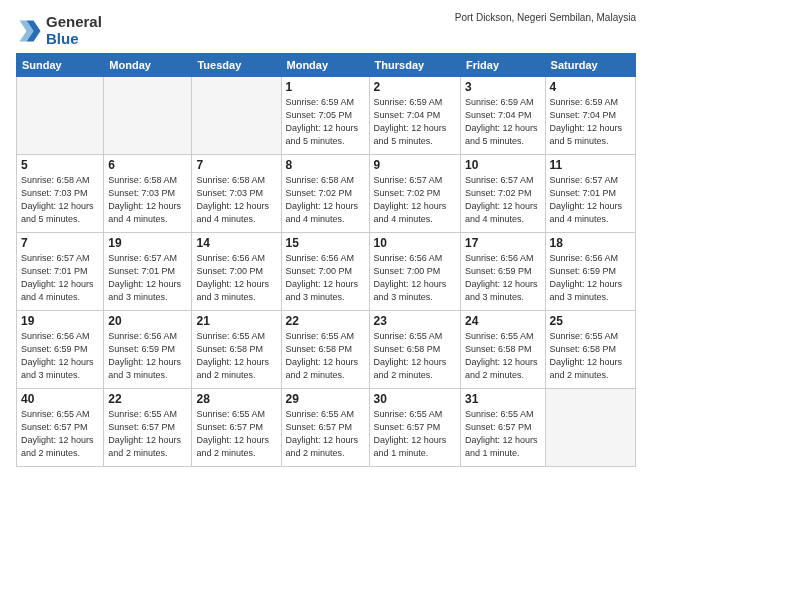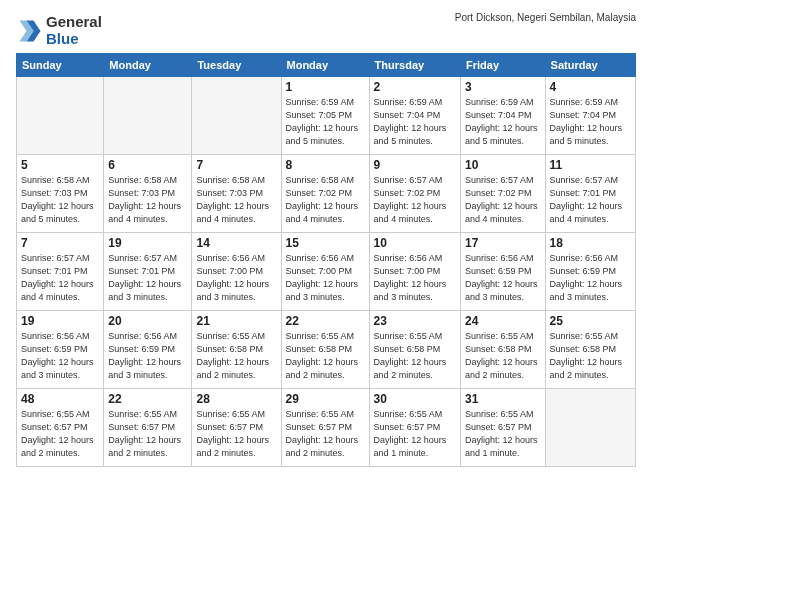--- a/index.html
+++ b/index.html
@@ -311,21 +311,21 @@
           <td>
             <div class="day-num">25</div>
             <div class="day-info" style="white-space: pre-line;">Sunrise: 6:55 AM
 Sunset: 6:58 PM
 Daylight: 12 hours
 and 2 minutes.</div>
           </td>
         </tr>
         <tr>
           <td>
-            <div class="day-num">48</div>
+            <div class="day-num">40</div>
             <div class="day-info" style="white-space: pre-line;">Sunrise: 6:55 AM
 Sunset: 6:57 PM
 Daylight: 12 hours
 and 2 minutes.</div>
           </td>
           <td>
             <div class="day-num">22</div>
             <div class="day-info" style="white-space: pre-line;">Sunrise: 6:55 AM
 Sunset: 6:57 PM
 Daylight: 12 hours

